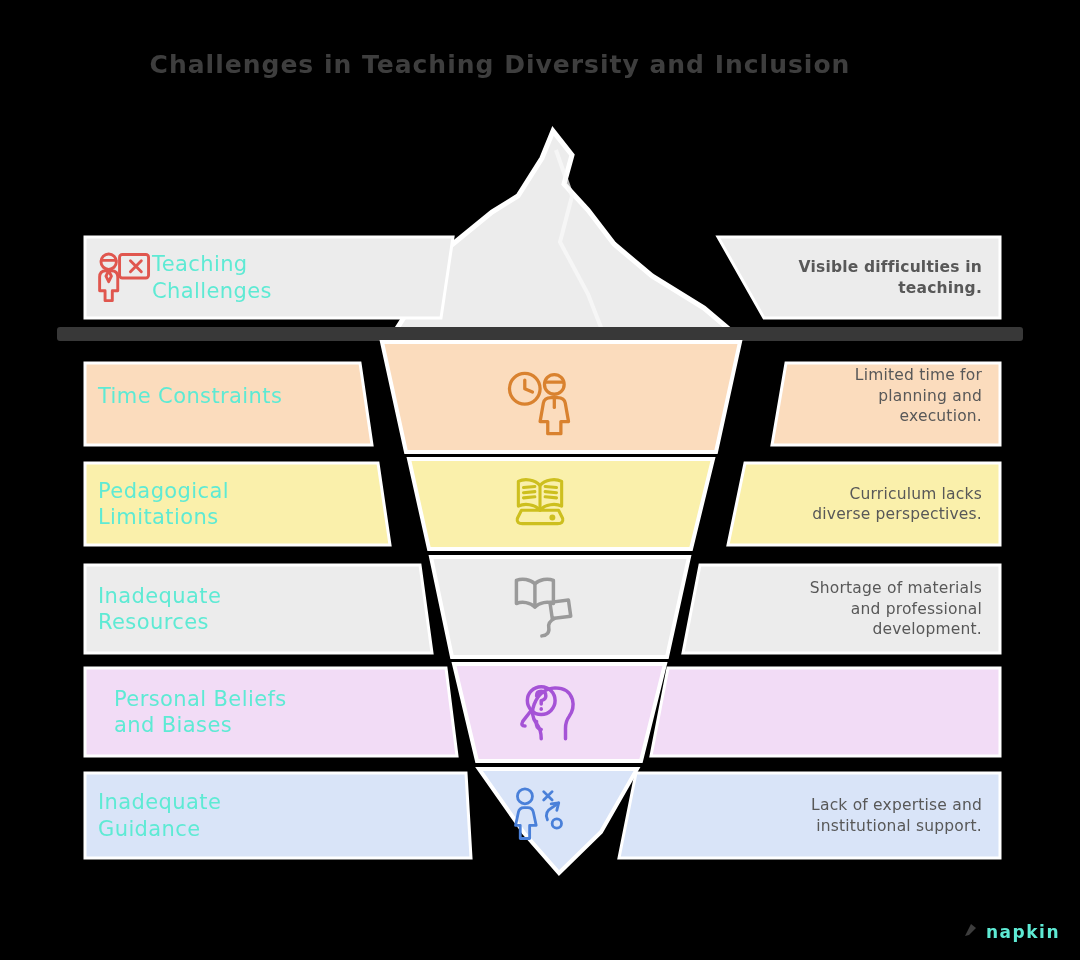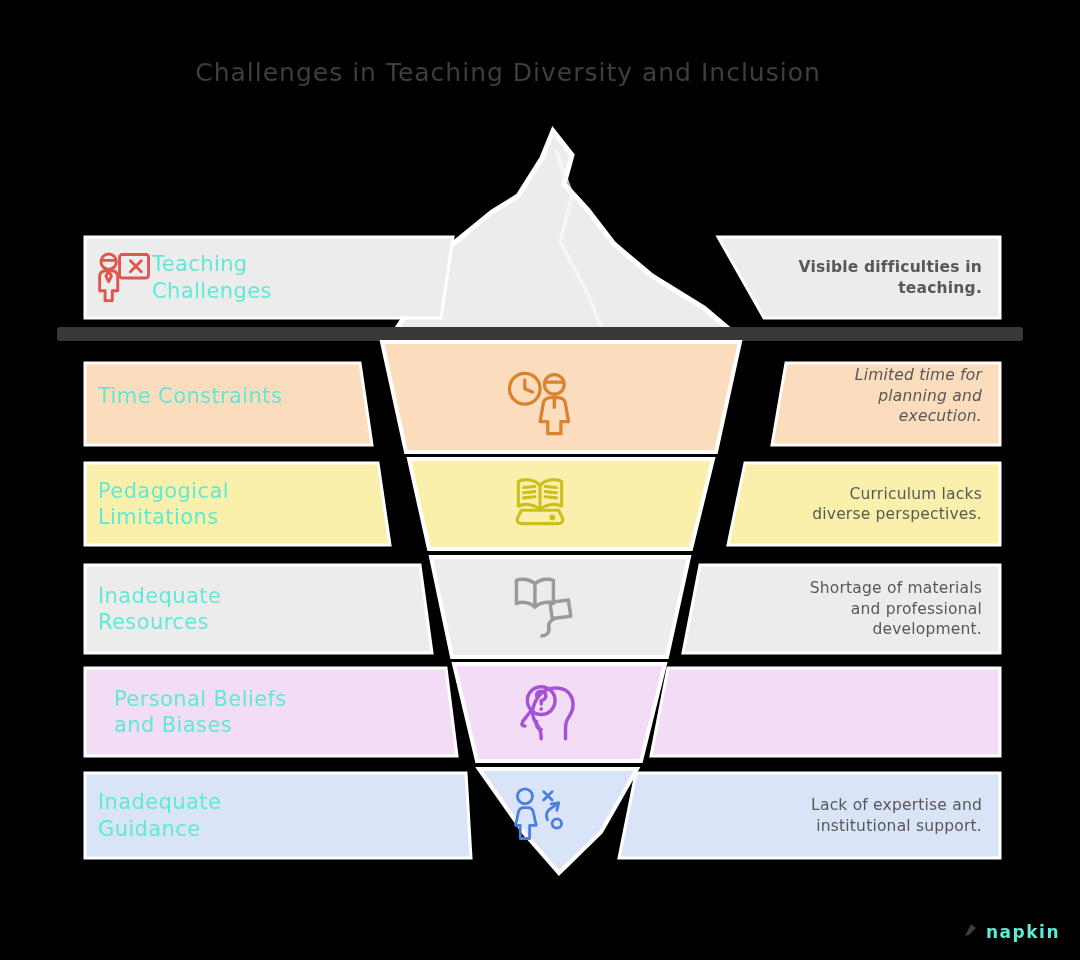--- a/index.html
+++ b/index.html
@@ -1,42 +1,42 @@
 <!DOCTYPE html>
 <html><head>
 <meta charset="utf-8">
 <style>
   html,body{margin:0;padding:0;background:#000;}
   .canvas{
     position:relative;width:1080px;height:960px;background:#000;overflow:hidden;
     font-family:"DejaVu Sans","Liberation Sans",sans-serif;
   }
   .title{
-    position:absolute;top:50px;left:0;width:1000px;margin:8px;
-    text-align:center;font-size:25px;font-weight:normal;letter-spacing:1px;
+    position:absolute;top:50px;left:0;width:1000px;margin:0;
+    text-align:center;font-size:25px;font-weight:bold;letter-spacing:1px;
     color:#3e3e3e;
   }
   .scene{position:absolute;left:0;top:0;}
   .txt{position:absolute;display:flex;align-items:center;color:#5eead4;}
   .label{font-size:21px;line-height:1.25;letter-spacing:0.4px;}
   .desc{font-size:15.5px;line-height:1.32;letter-spacing:0.2px;justify-content:flex-end;text-align:right;color:#585858;}
   .icon{position:absolute;}
   .icon svg{display:block;fill:none;stroke-linecap:round;stroke-linejoin:round;}
   .watermark{
     position:absolute;right:20px;bottom:18px;display:flex;align-items:center;gap:7px;
     color:#5eead4;font-size:17px;font-weight:bold;letter-spacing:1.5px;
   }
   .l1{left:152px;top:237px;width:190px;height:81px;}
   .l2{left:98px;top:363px;width:210px;height:66px;}
   .l3{left:98px;top:463px;width:210px;height:82px;}
   .l4{left:98px;top:565px;width:210px;height:88px;}
   .l5{left:114px;top:668px;width:200px;height:88px;}
   .l6{left:98px;top:773px;width:210px;height:85px;}
   .d1{right:98px;top:237px;width:230px;height:81px;font-weight:bold;}
-  .d2{right:98px;top:363px;width:150px;height:66px;font-style:italic;}
+  .d2{right:98px;top:363px;width:150px;height:66px;}
   .d3{right:98px;top:463px;width:175px;height:82px;}
   .d4{right:98px;top:565px;width:175px;height:88px;}
   .d5{right:98px;top:668px;width:150px;height:88px;}
   .d6{right:98px;top:773px;width:175px;height:85px;}
   .i1{left:96px;top:249px;}
   .i2{left:504px;top:368px;}
   .i3{left:507px;top:470px;}
   .i4{left:506px;top:570px;}
   .i5{left:510px;top:674px;}
   .i6{left:509px;top:786px;}

